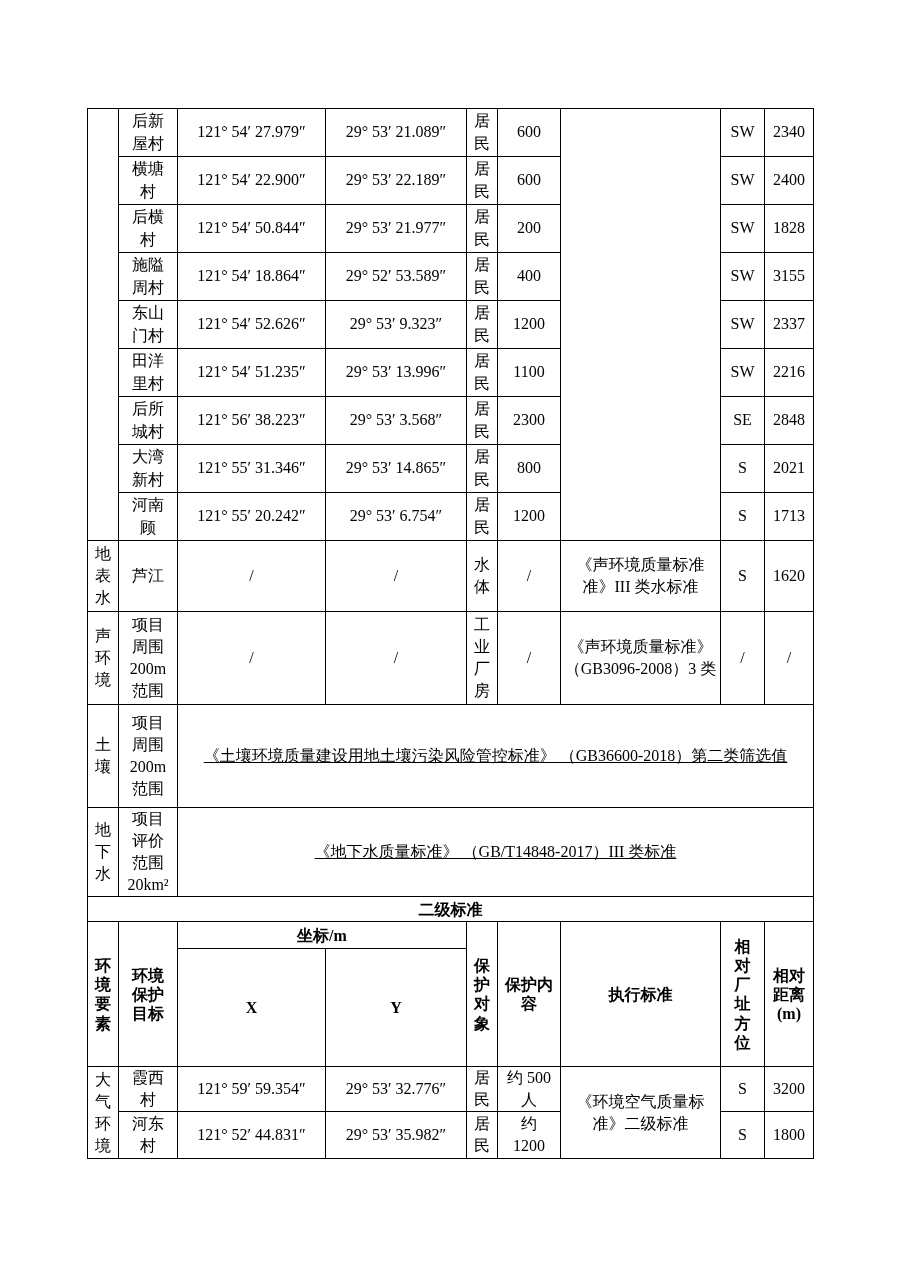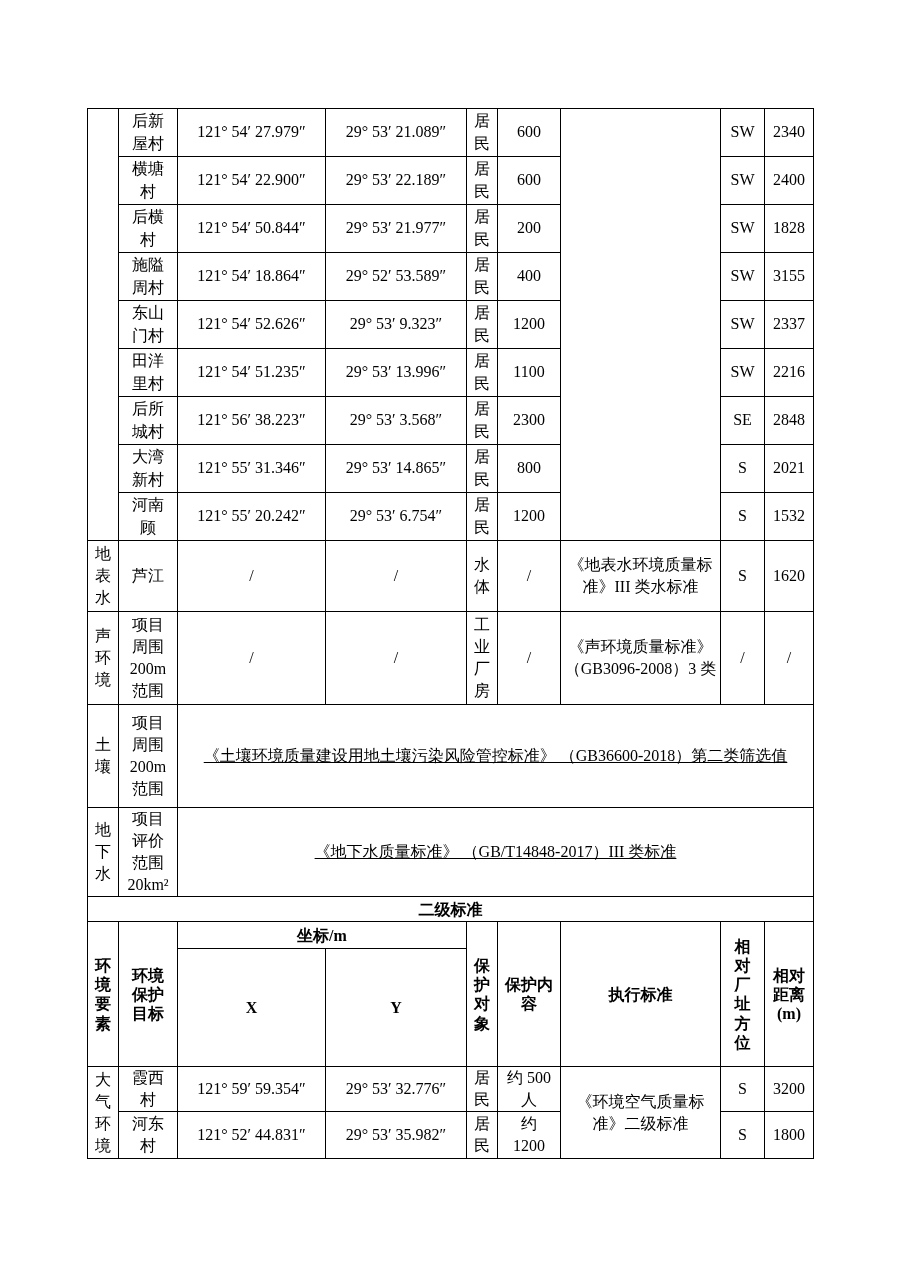--- a/index.html
+++ b/index.html
@@ -152,34 +152,34 @@
     </tr>
     <tr class="h48">
       <td>河南
 顾</td>
       <td>121° 55′ 20.242″</td>
       <td>29° 53′ 6.754″</td>
       <td>居
 民</td>
       <td>1200</td>
       <td>S</td>
-      <td>1532</td>
+      <td>1713</td>
     </tr>
 
     <tr class="h71">
       <td>地
 表
 水</td>
       <td>芦江</td>
       <td>/</td>
       <td>/</td>
       <td>水
 体</td>
       <td>/</td>
-      <td>《地表水环境质量标
+      <td>《声环境质量标准
 准》III 类水标准</td>
       <td>S</td>
       <td>1620</td>
     </tr>
 
     <tr class="h93">
       <td>声
 环
 境</td>
       <td>项目

